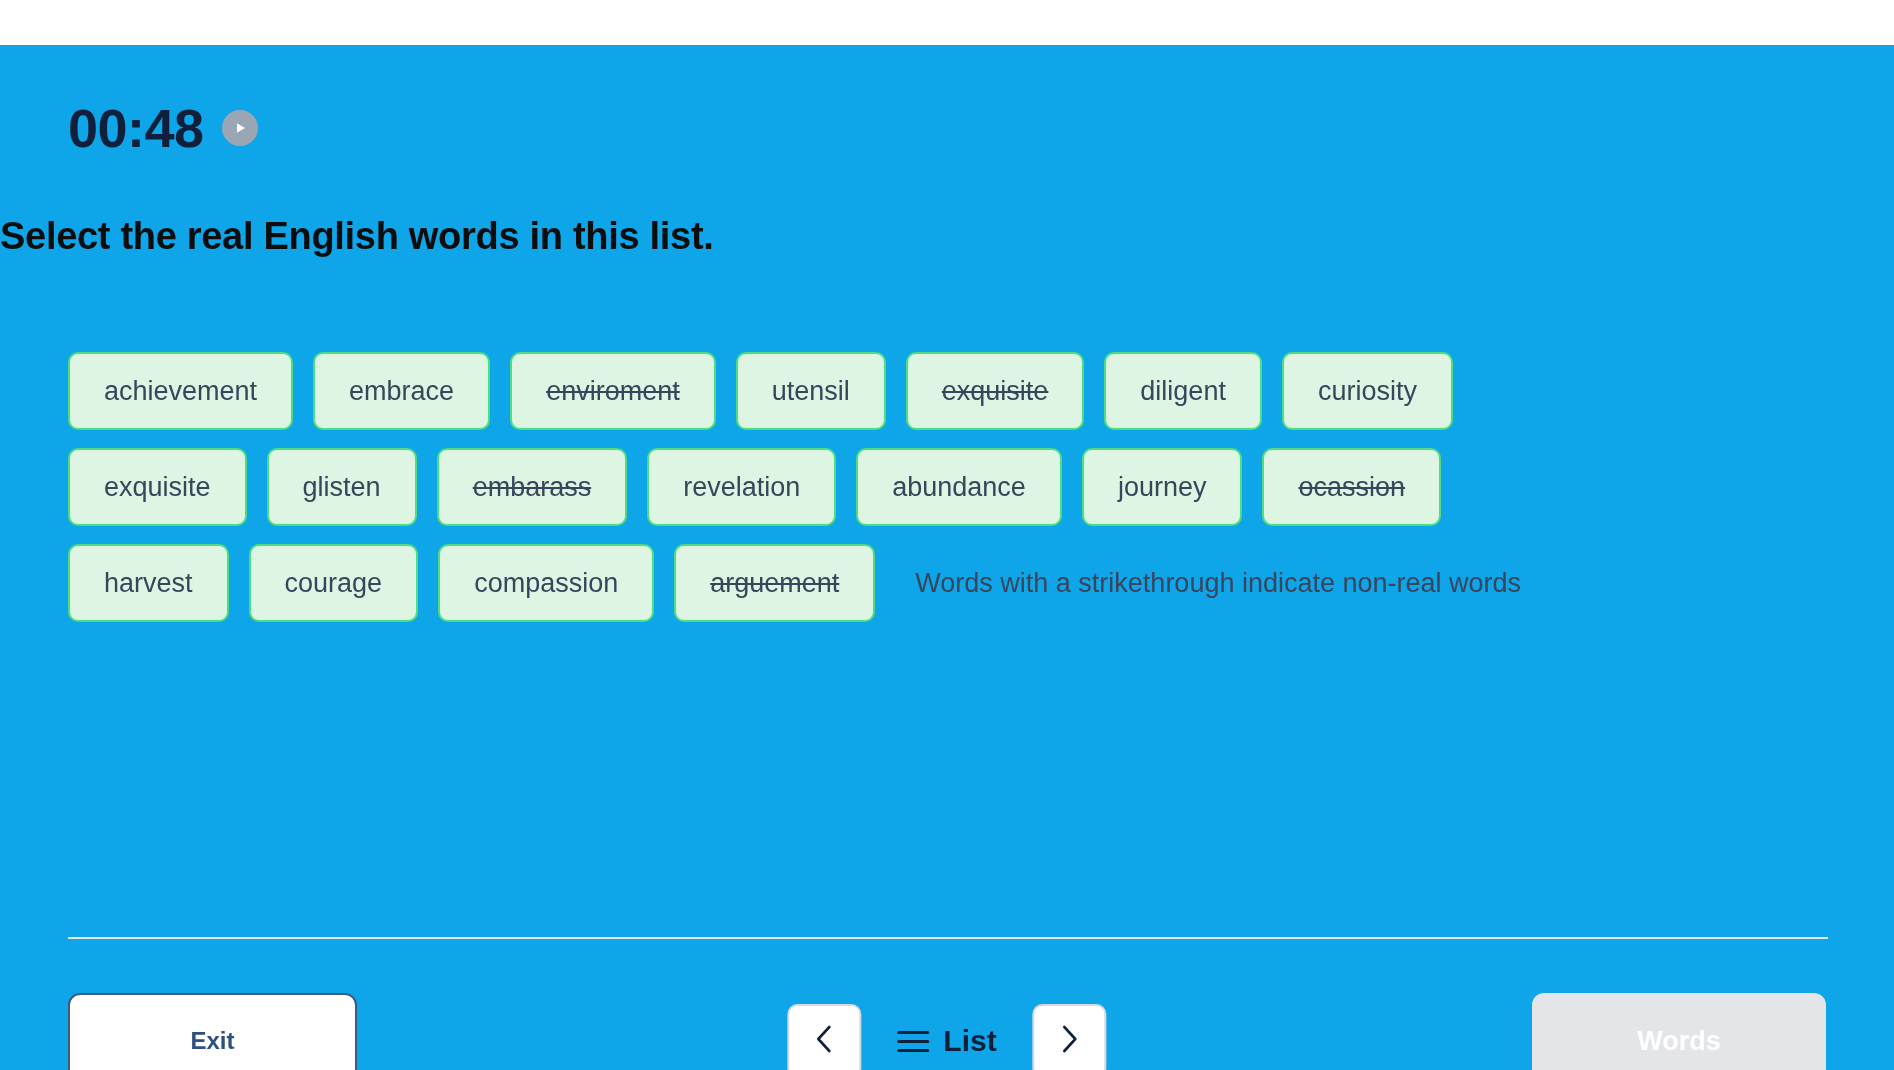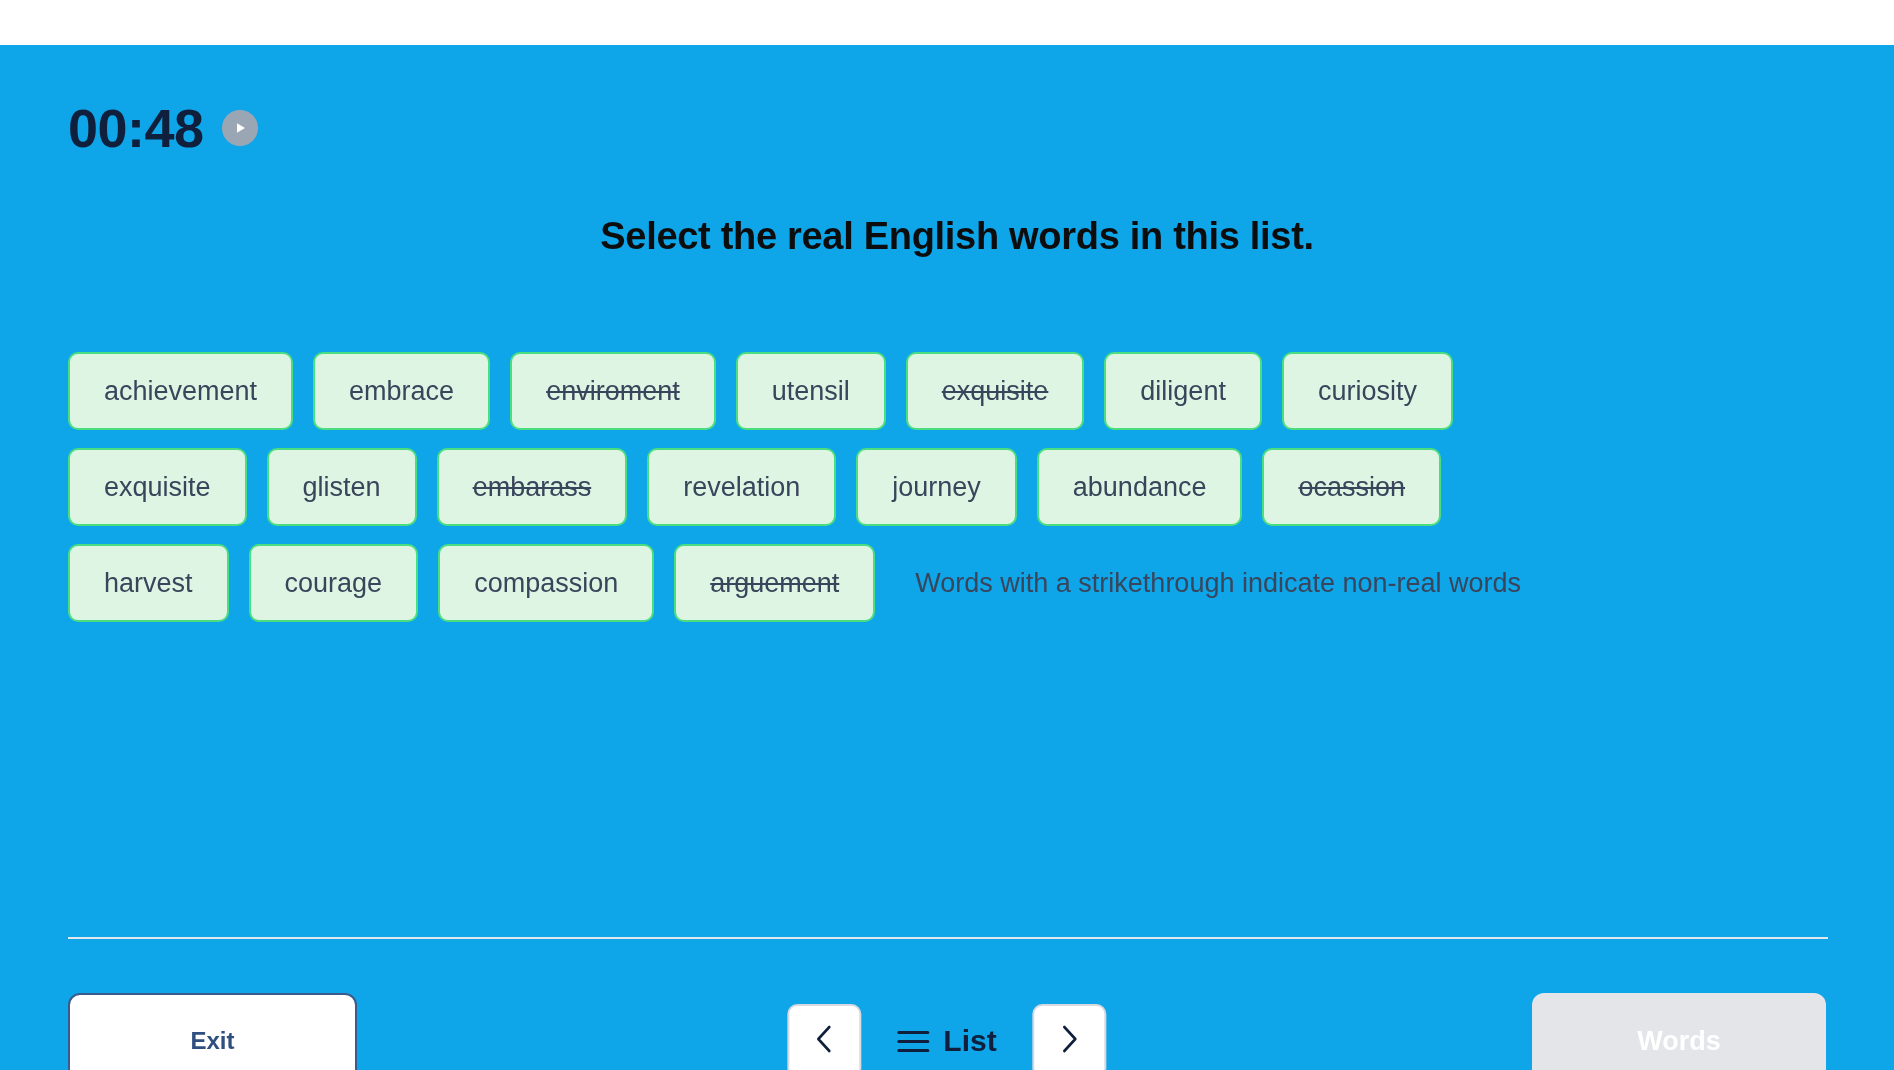--- a/index.html
+++ b/index.html
@@ -48,26 +48,25 @@
     border: none;
   }
   .play-btn svg { display: block; }
 
   
   .prompt-title {
     position: absolute;
     top: 170px;
     left: 0;
     width: 1894px;
-    text-align: center;
+    text-align: left;
     font-size: 38px;
     font-weight: 700;
     color: #0d0d0d;
     letter-spacing: -0.3px;
-    padding-left: 20px;
   }
 
   
   .words-area {
     position: absolute;
     left: 68px;
     top: 307px;
     width: 1770px;
   }
   .word-row {
@@ -224,22 +223,22 @@
         <div class="word-chip">utensil</div>
         <div class="word-chip struck">exquisite</div>
         <div class="word-chip">diligent</div>
         <div class="word-chip">curiosity</div>
       </div>
     <div class="word-row" id="row-1">
         <div class="word-chip">exquisite</div>
         <div class="word-chip">glisten</div>
         <div class="word-chip struck">embarass</div>
         <div class="word-chip">revelation</div>
+        <div class="word-chip">abundance</div>
         <div class="word-chip">journey</div>
-        <div class="word-chip">abundance</div>
         <div class="word-chip struck">ocassion</div>
       </div>
     <div class="word-row" id="row-2">
         <div class="word-chip">harvest</div>
         <div class="word-chip">courage</div>
         <div class="word-chip">compassion</div>
         <div class="word-chip struck">arguement</div>
       <span class="hint-text">Words with a strikethrough indicate non-real words</span>
     </div>
   </div>

